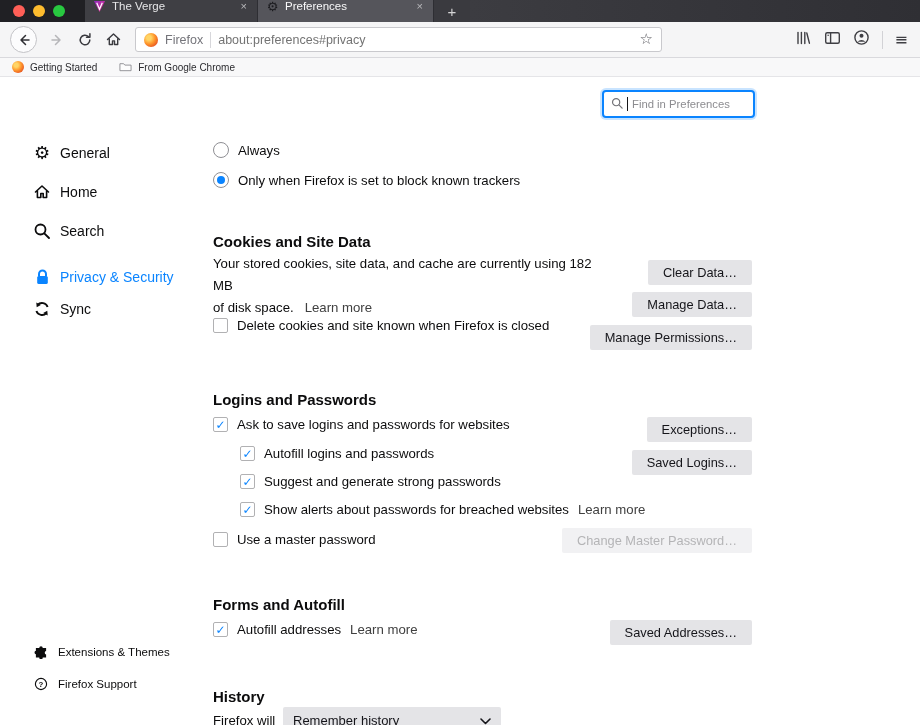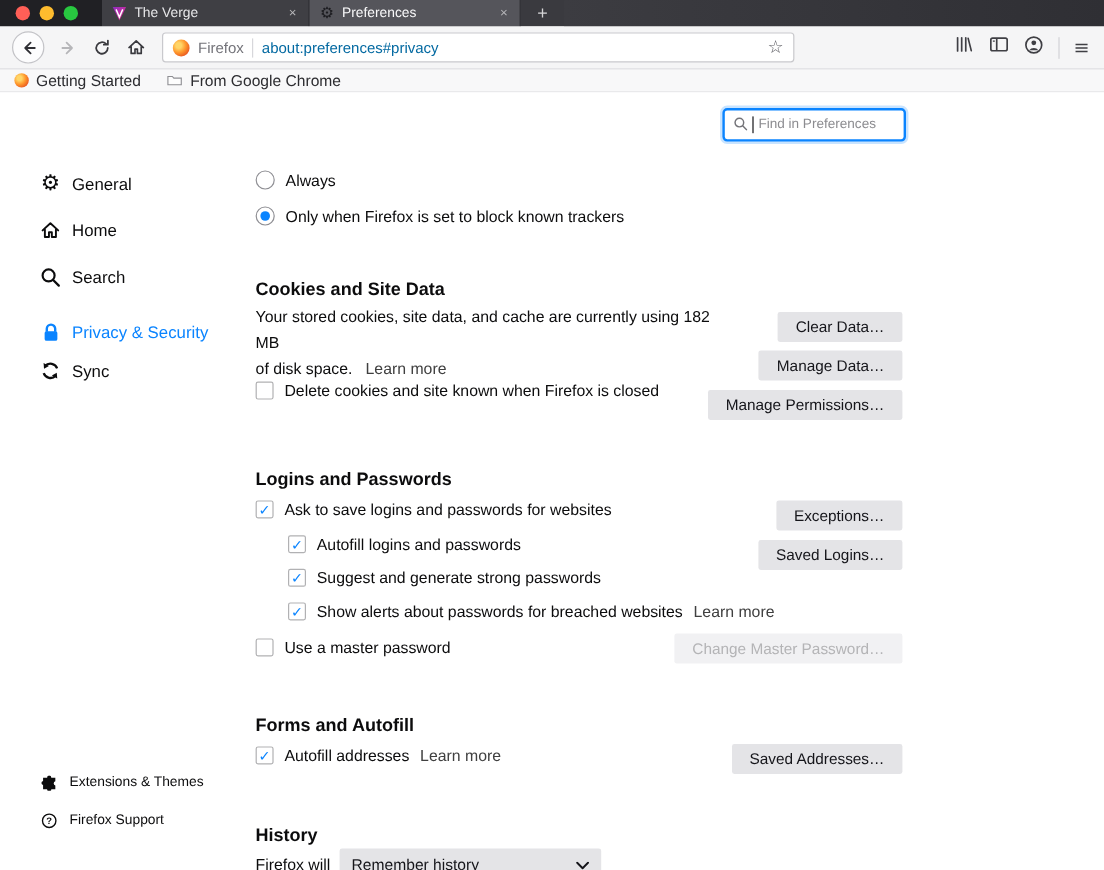--- a/index.html
+++ b/index.html
@@ -5,47 +5,47 @@
   * { margin:0; padding:0; box-sizing:border-box; }
   html,body { width:920px; height:725px; }
   body { font-family:"Liberation Sans","DejaVu Sans",sans-serif; background:#fff; overflow:hidden; }
   .window { position:relative; width:920px; height:725px; background:#fff; overflow:hidden; }
 
   
   .tabbar { position:absolute; top:0; left:0; width:920px; height:22px; background:#3a3a3f; display:flex; align-items:stretch; }
   .traffic { width:85px; background:#202024; display:flex; align-items:center; padding-left:13px; gap:8px; flex:0 0 auto; }
   .tl { width:12px; height:12px; border-radius:50%; display:inline-block; }
   .tl.red { background:#ff5f57; } .tl.yellow { background:#febc2e; } .tl.green { background:#28c840; }
-  .tab { display:flex; align-items:center; padding:0 8px; gap:6px; font-size:11.5px; color:#e7e7e9; border-right:1px solid #2e2e33; }
+  .tab { display:flex; align-items:flex-start; padding:0 8px; gap:6px; font-size:11.5px; color:#e7e7e9; border-right:1px solid #2e2e33; }
   .tab.inactive { width:173px; background:#3f3f44; }
   .tab.active { width:176px; background:#55555b; color:#f9f9fa; }
   .tab-title { flex:1; overflow:hidden; white-space:nowrap; }
   .tab-close { font-size:11px; color:#b8b8bb; padding:0 2px; cursor:default; }
   .favicon { width:13px; height:13px; display:inline-flex; align-items:center; justify-content:center; flex:0 0 auto; }
   .gear-fav { font-size:13px; line-height:13px; color:#1b1b1f; font-family:"DejaVu Sans",sans-serif; }
   .newtab { width:36px; display:flex; align-items:center; justify-content:center; color:#d4d4d6; font-size:15px; }
   .tabbar-rest { flex:1; background:linear-gradient(to right,#3c3c41,#2f2f34); }
 
   
   .toolbar { position:absolute; top:22px; left:0; width:920px; height:36px; background:#f5f5f6; border-bottom:1px solid #d9d9dd; display:flex; align-items:center; padding:0 10px; }
   .nav-btn { display:flex; align-items:center; justify-content:center; width:28px; height:28px; flex:0 0 auto; }
   .back-circle { width:27px; height:27px; border:1px solid #c3c3c7; border-radius:50%; background:#fcfcfd; display:flex; align-items:center; justify-content:center; margin-right:6px; }
   .urlbar { width:527px; height:25px; background:#fff; border:1px solid #c9c9cd; border-radius:3px; display:flex; align-items:center; padding:0 8px; margin-left:8px; gap:7px; }
   .fx-logo { width:14px; height:14px; border-radius:50%; background:radial-gradient(circle at 35% 35%, #ffd567 0 18%, #ff9a2e 45%, #e8551f 78%, #cf3e16 100%); flex:0 0 auto; }
   .url-brand { color:#74747a; font-size:12.5px; }
   .url-sep { width:1px; height:16px; background:#d7d7db; }
-  .url-text { color:#0369a1; font-size:12.5px; flex:1; white-space:nowrap; overflow:hidden; }
+  .url-text { color:#737373; font-size:12.5px; flex:1; white-space:nowrap; overflow:hidden; }
   .star { margin-left:auto; font-size:15px; color:#606066; line-height:1; font-family:"DejaVu Sans",sans-serif; }
   .right-icons { margin-left:auto; display:flex; align-items:center; gap:12px; padding-right:2px; }
   .tsep { width:1px; height:18px; background:#d2d2d6; }
   .menu-glyph { font-size:16px; color:#3f3f44; font-family:"DejaVu Sans",sans-serif; line-height:1; }
 
   
   .bookmarks { position:absolute; top:58px; left:0; width:920px; height:19px; background:#f8f8f9; border-bottom:1px solid #e5e5e8; display:flex; align-items:center; padding-left:12px; gap:22px; }
-  .bm { display:flex; align-items:center; gap:6px; font-size:13px; color:#2c2c30; }
+  .bm { display:flex; align-items:center; gap:6px; font-size:10px; color:#2c2c30; }
   .fx-mini { width:12px; height:12px; border-radius:50%; background:radial-gradient(circle at 35% 35%, #ffd567 0 18%, #ff9a2e 45%, #e8551f 78%, #cf3e16 100%); }
 
   
   .content { position:absolute; top:77px; left:0; width:920px; height:648px; background:#fff; overflow:hidden; font-size:13.2px; color:#0c0c0d; }
 
   .searchbox { position:absolute; left:602px; top:13px; width:153px; height:28px; border:2px solid #0a84ff; border-radius:4px; background:#fff; box-shadow:0 0 0 2px rgba(10,132,255,0.22); display:flex; align-items:center; padding:0 7px; gap:4px; }
   .searchbox input { border:none; outline:none; width:100%; font-size:11.3px; color:#17171a; font-family:inherit; background:transparent; }
   .searchbox input::placeholder { color:#8c8c90; }
   .caret { width:1px; height:14px; background:#17171a; flex:0 0 auto; }
 

